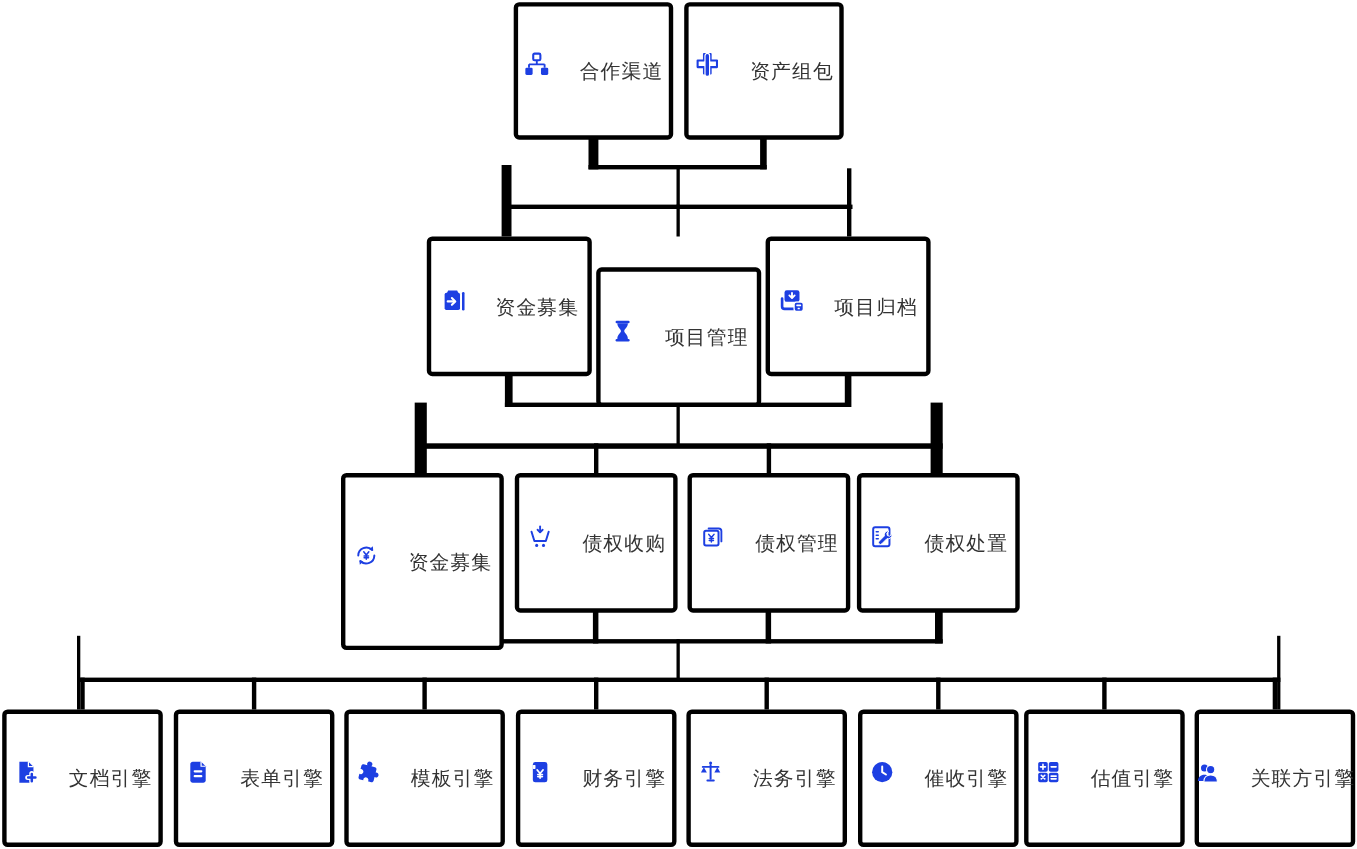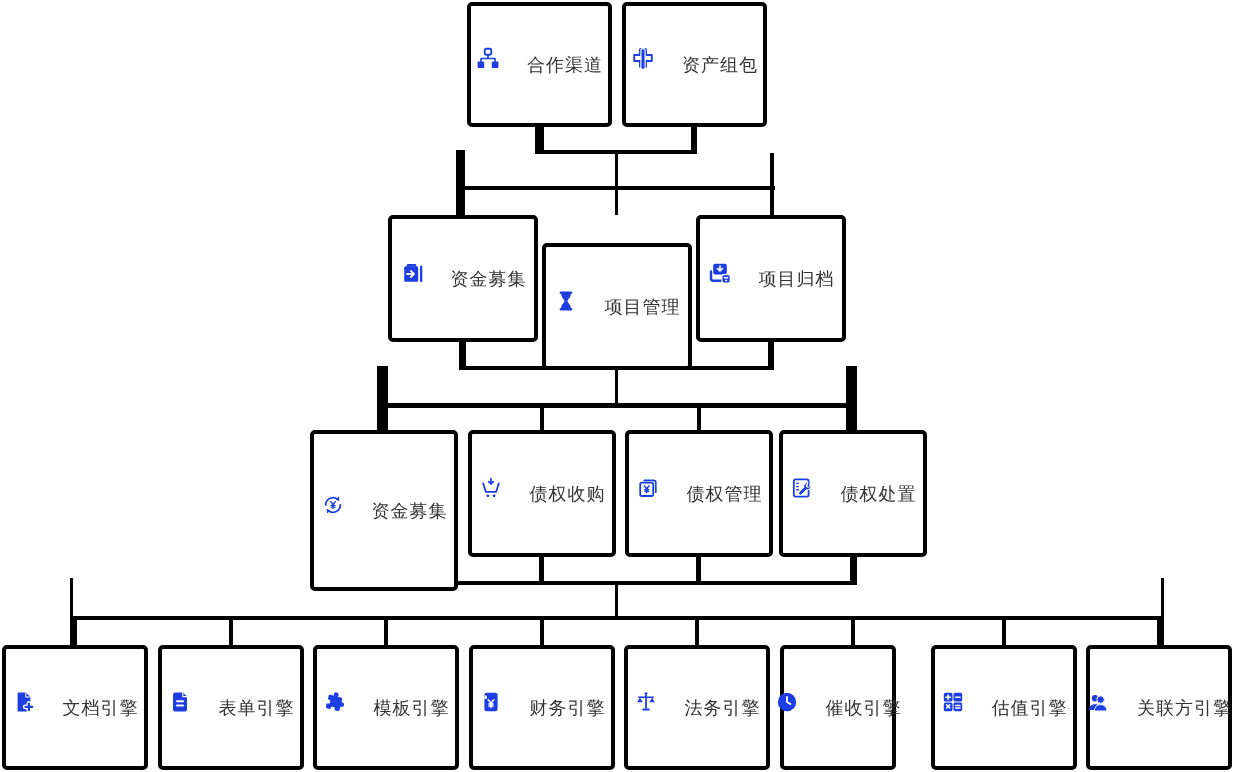--- a/index.html
+++ b/index.html
@@ -223,21 +223,21 @@
           <circle cx="12" cy="3.6" r="1.4" fill="#1d3fe2"></circle>
           <rect x="11.1" y="4.6" width="1.8" height="14.2" rx=".9" fill="#1d3fe2"></rect>
           <rect x="8.2" y="18.6" width="7.6" height="1.9" rx=".9" fill="#1d3fe2"></rect>
           <rect x="4" y="6.4" width="16" height="1.6" rx=".8" fill="#1d3fe2"></rect>
           <path d="M5.9 7.4 3.2 12.2h5.4Z" fill="#1d3fe2"></path>
           <path d="M18.1 7.4l-2.7 4.8h5.4Z" fill="#1d3fe2"></path>
         </svg>
       </span>
       <div class="label">法务引擎</div>
     </div>
-    <div class="node" style="left: 780px; top: 645px; width: 116px; height: 125px; text-align: right;">
+    <div class="node" style="left: 780px; top: 645px; width: 146px; height: 125px; text-align: right;">
       <span class="icon">
         <svg view#1d3fe2ox="0 0 24 24">
           <circle cx="12" cy="12" r="9.2" fill="#1d3fe2"></circle>
           <path d="M12 6.8V12l3.4 2.1" fill="none" stroke="#fff" stroke-width="1.8" stroke-linecap="round" stroke-linejoin="round"></path>
         </svg>
       </span>
       <div class="label">催收引擎</div>
     </div>
     <div class="node" style="left: 931px; top: 645px; width: 146px; height: 125px;">
       <span class="icon">

